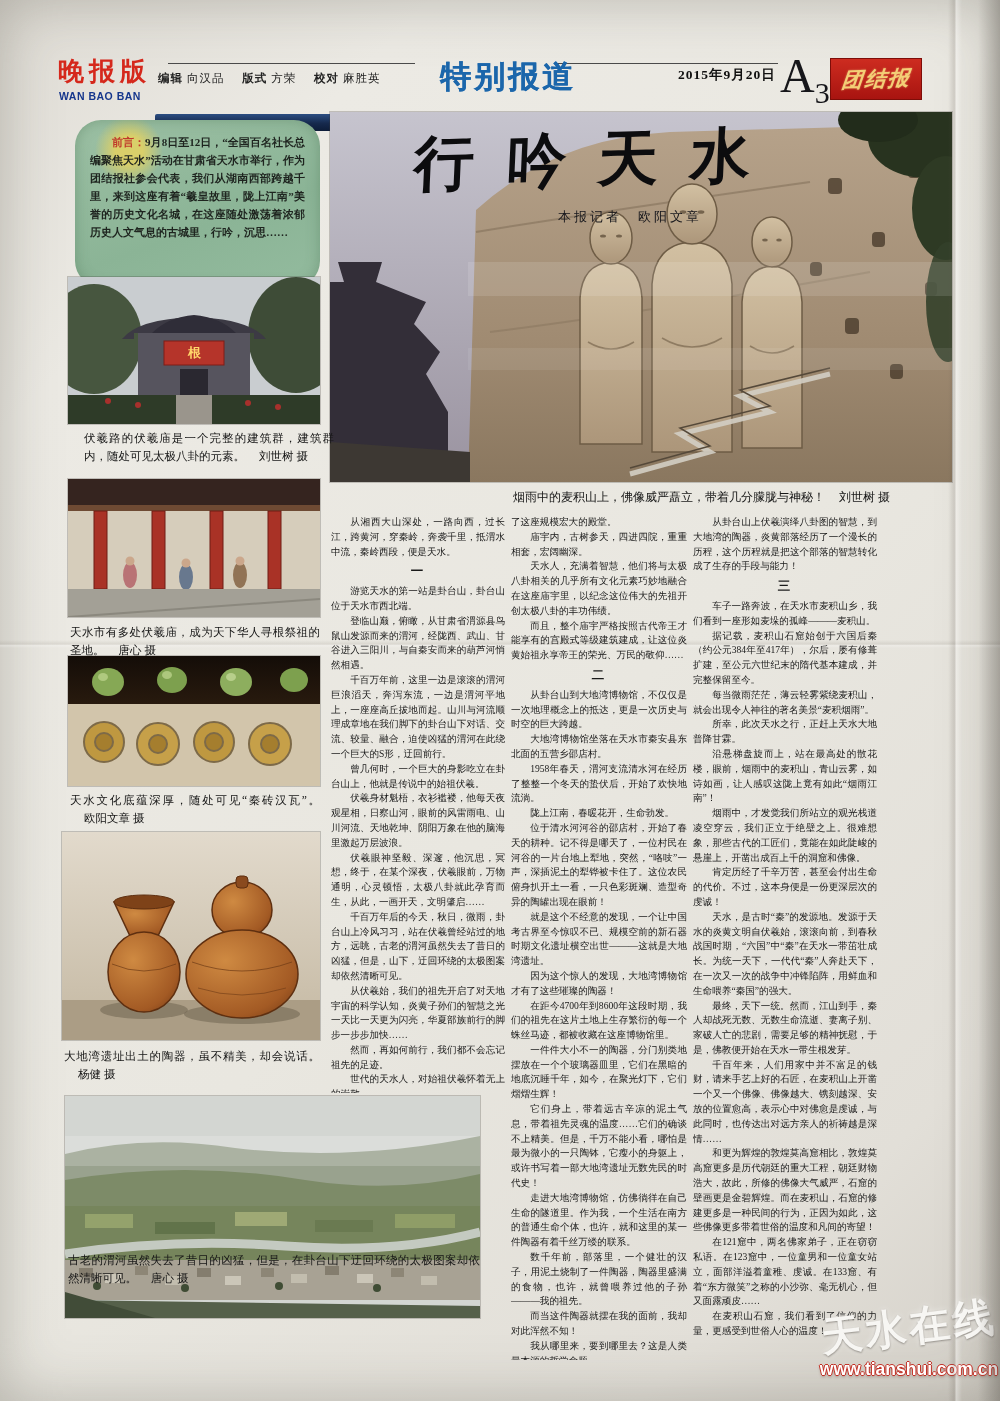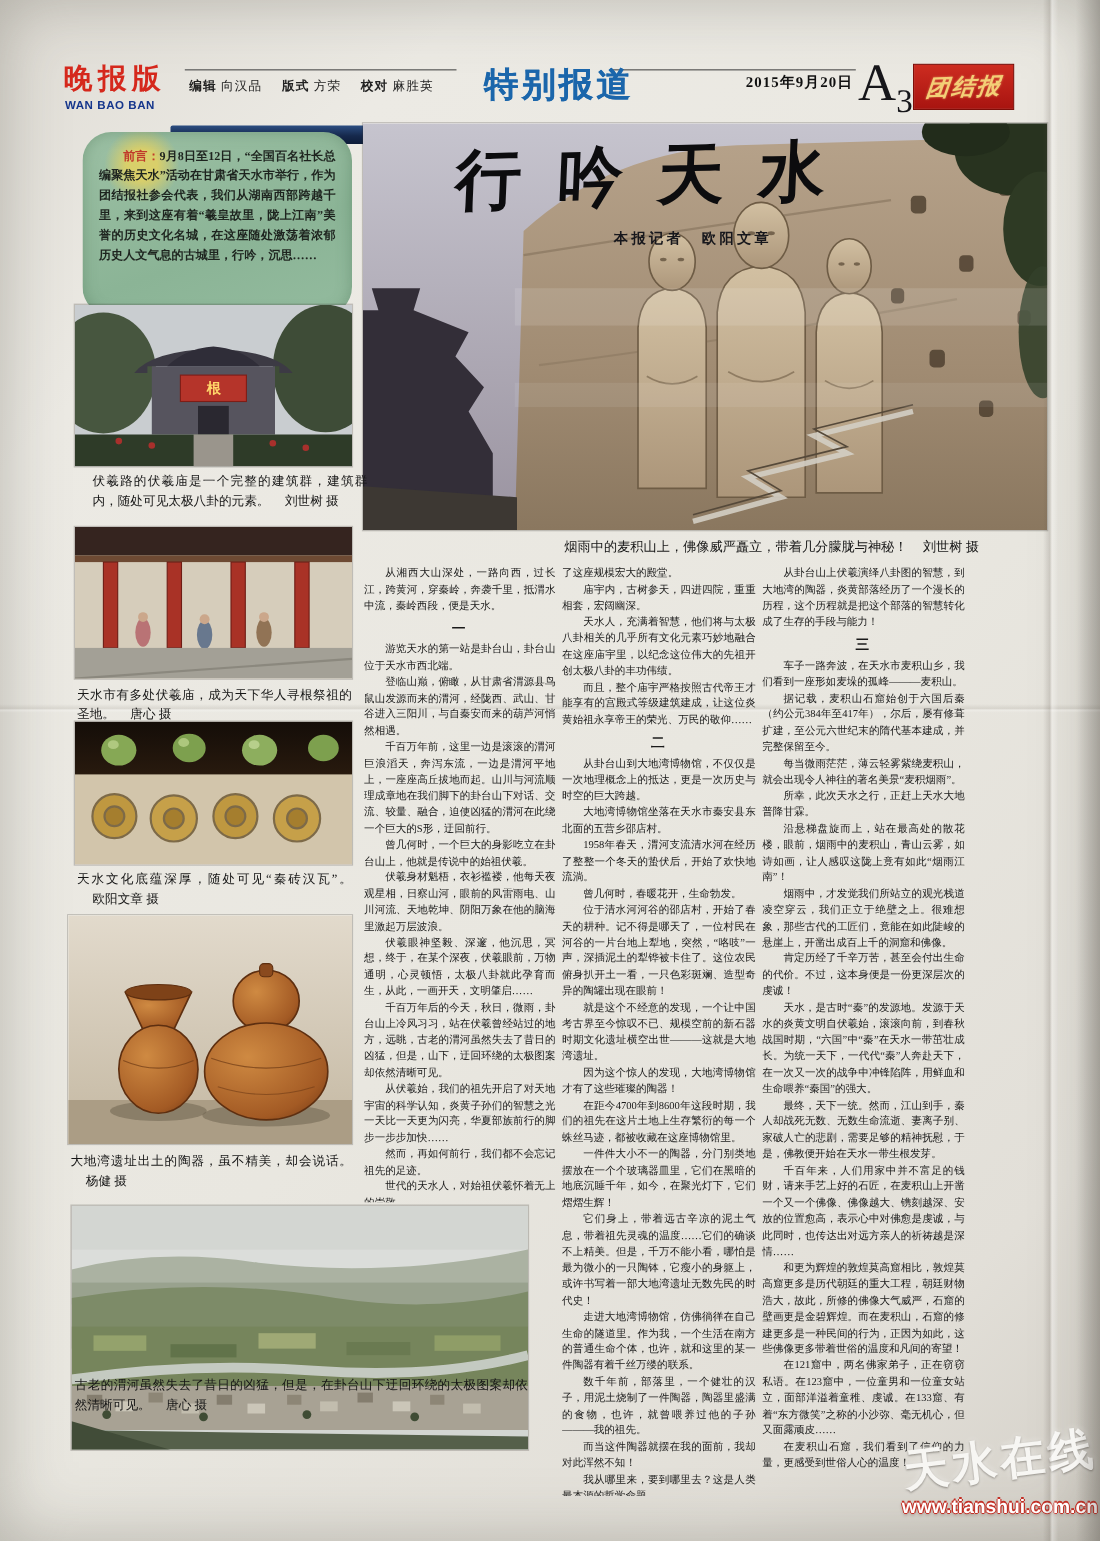--- a/index.html
+++ b/index.html
@@ -15,21 +15,21 @@
     background:linear-gradient(180deg,rgba(0,0,0,0),rgba(100,92,80,.12) 50%,rgba(255,255,255,.25) 70%,rgba(0,0,0,0));}
 
   
   .ed-name{position:absolute;left:58px;top:54px;font-family:Liberation Serif, serif;
     font-size:26px;font-weight:bold;color:#d5281c;letter-spacing:5px;}
   .ed-pinyin{position:absolute;left:59px;top:90px;font-family:"Liberation Sans",sans-serif;
     font-size:10.5px;font-weight:bold;color:#15368c;letter-spacing:.5px;}
   .rule{position:absolute;top:63px;height:1px;background:#4a4a4a;}
   .rule-left{left:168px;width:247px;}
   .rule-right{left:556px;width:222px;}
-  .credits{position:absolute;left:172px;top:71px;font-size:11.5px;color:#222;letter-spacing:1px;text-align:right;}
+  .credits{position:absolute;left:158px;top:71px;font-size:11.5px;color:#222;letter-spacing:1px;text-align:right;}
   .credits b{font-family:"Liberation Sans",sans-serif;}
   .credits .nm{margin-right:14px;}
   .sec-title{position:absolute;left:416px;top:56px;font-family:"Liberation Sans",sans-serif;
     font-size:31px;font-weight:bold;color:#1b66ab;letter-spacing:3px;text-shadow:.5px 0 #1b66ab;margin-left:24px;}
   .date{position:absolute;left:678px;top:66px;font-size:13.5px;font-weight:bold;color:#101010;letter-spacing:1px;}
   .pageno{position:absolute;left:780px;top:48px;font-family:"Liberation Serif",serif;
     font-size:48px;color:#16161a;}
   .pageno sub{font-size:30px;}
   .masthead{position:absolute;left:830px;top:58px;width:90px;height:40px;border:1px solid #7e0d08;
     background:linear-gradient(180deg,#cd2c20,#a81410);display:flex;align-items:center;justify-content:center;}
@@ -55,21 +55,21 @@
   
   .cap{position:absolute;font-size:11.5px;line-height:1.55;color:#161616;text-align:justify;}
   .cap .credit{margin-left:14px;white-space:nowrap;}
   .cap-main{text-align:right;font-size:12px;}
 
   
   .art-title{position:absolute;left:84px;top:6px;width:500px;
     font-family:"DejaVu Serif",serif;font-weight:bold;font-size:60px;color:#0c0c0e;
     letter-spacing:32px;transform:rotate(-1.5deg) skewX(-4deg);white-space:nowrap;}
   .art-byline{position:absolute;left:140px;top:96px;width:320px;text-align:center;
-    font-size:13px;font-weight:bold;color:#17171c;letter-spacing:3px;}
+    font-size:13px;font-weight:normal;color:#17171c;letter-spacing:3px;}
 
   
   .bodycol{position:absolute;top:515px;font-size:9.6px;line-height:14.8px;color:#191919;
     text-align:justify;overflow:hidden;}
   #col1{left:331px;width:174px;height:578px;}
   #col2{left:511px;width:176px;height:845px;}
   #col3{left:693px;width:184px;height:845px;}
   .bodycol p{margin:0;text-indent:2em;}
   .bodycol p.cont{text-indent:0;}
   .bodycol p.sec{text-indent:0;text-align:center;font-weight:bold;font-size:12.5px;margin:5px 0;letter-spacing:2px;}
@@ -373,21 +373,21 @@
     </div>
   <div class="bodycol" id="col2">
       <p class="cont">了这座规模宏大的殿堂。</p>
       <p>庙宇内，古树参天，四进四院，重重相套，宏阔幽深。</p>
       <p>天水人，充满着智慧，他们将与太极八卦相关的几乎所有文化元素巧妙地融合在这座庙宇里，以纪念这位伟大的先祖开创太极八卦的丰功伟绩。</p>
       <p>而且，整个庙宇严格按照古代帝王才能享有的宫殿式等级建筑建成，让这位炎黄始祖永享帝王的荣光、万民的敬仰……</p>
       <p class="sec">二</p>
       <p>从卦台山到大地湾博物馆，不仅仅是一次地理概念上的抵达，更是一次历史与时空的巨大跨越。</p>
       <p>大地湾博物馆坐落在天水市秦安县东北面的五营乡邵店村。</p>
       <p>1958年春天，渭河支流清水河在经历了整整一个冬天的蛰伏后，开始了欢快地流淌。</p>
-      <p>曾几何时，春暖花开，生命勃发。</p>
+      <p>陇上江南，春暖花开，生命勃发。</p>
       <p>位于清水河河谷的邵店村，开始了春天的耕种。记不得是哪天了，一位村民在河谷的一片台地上犁地，突然，“咯吱”一声，深插泥土的犁铧被卡住了。这位农民俯身扒开土一看，一只色彩斑斓、造型奇异的陶罐出现在眼前！</p>
       <p>就是这个不经意的发现，一个让中国考古界至今惊叹不已、规模空前的新石器时期文化遗址横空出世———这就是大地湾遗址。</p>
       <p>因为这个惊人的发现，大地湾博物馆才有了这些璀璨的陶器！</p>
       <p>在距今4700年到8600年这段时期，我们的祖先在这片土地上生存繁衍的每一个蛛丝马迹，都被收藏在这座博物馆里。</p>
       <p>一件件大小不一的陶器，分门别类地摆放在一个个玻璃器皿里，它们在黑暗的地底沉睡千年，如今，在聚光灯下，它们熠熠生辉！</p>
       <p>它们身上，带着远古辛凉的泥土气息，带着祖先灵魂的温度……它们的确谈不上精美。但是，千万不能小看，哪怕是最为微小的一只陶钵，它瘦小的身躯上，或许书写着一部大地湾遗址无数先民的时代史！</p>
       <p>走进大地湾博物馆，仿佛徜徉在自己生命的隧道里。作为我，一个生活在南方的普通生命个体，也许，就和这里的某一件陶器有着千丝万缕的联系。</p>
       <p>数千年前，部落里，一个健壮的汉子，用泥土烧制了一件陶器，陶器里盛满的食物，也许，就曾喂养过他的子孙———我的祖先。</p>
       <p>而当这件陶器就摆在我的面前，我却对此浑然不知！</p>
       <p>我从哪里来，要到哪里去？这是人类最本源的哲学命题。</p>

